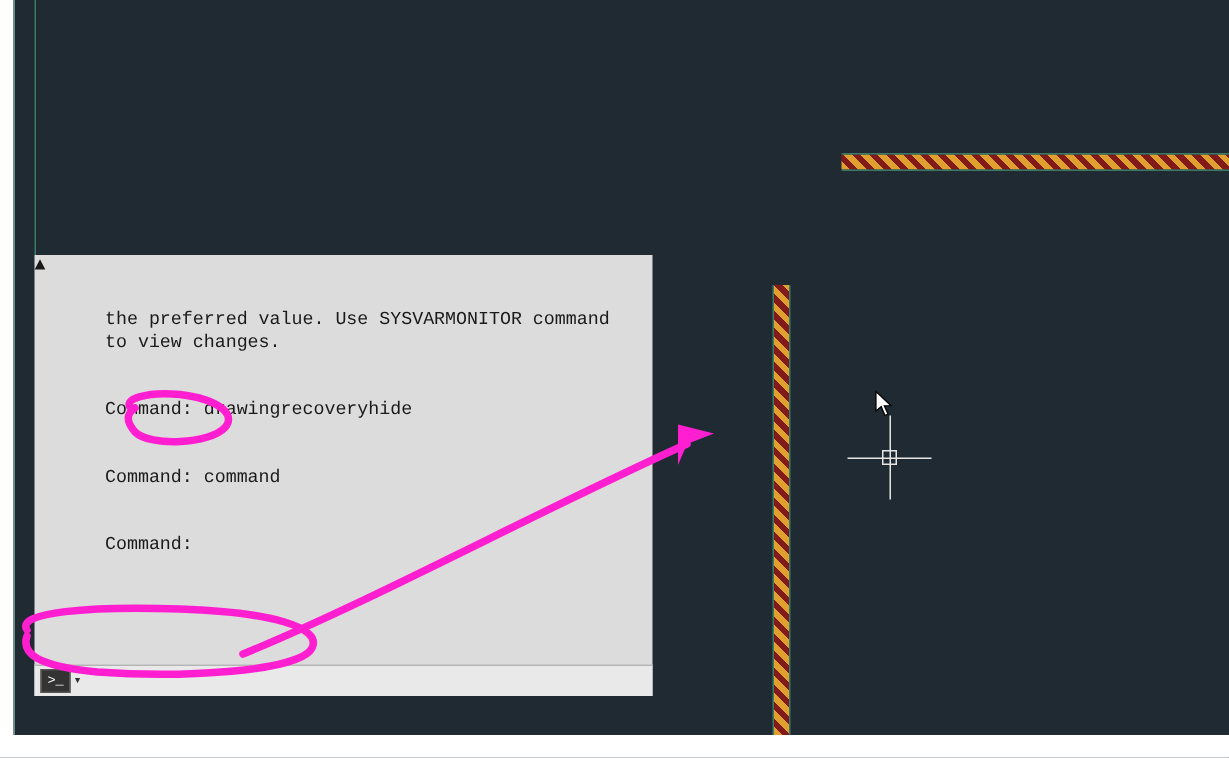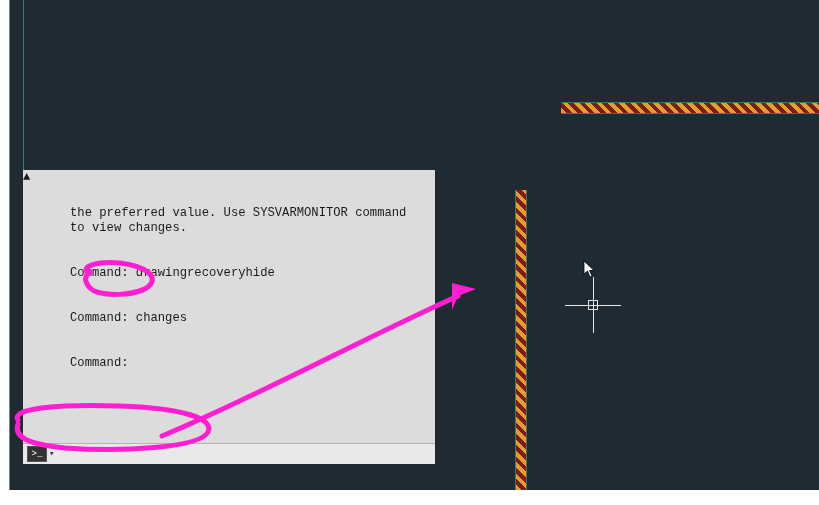--- a/index.html
+++ b/index.html
@@ -181,21 +181,21 @@
   </div>
 
   <svg class="mouse-pointer" width="14" height="18" viewBox="0 0 14 18">
     <path d="M1 1 L1 14 L4.5 11 L7 17 L9 16 L6.5 10.5 L11 10.5 Z" fill="#ffffff" stroke="#000000" stroke-width="0.8"></path>
   </svg>
 
   <div class="cmdwin">
     <div class="cmdhist">
       <div>the preferred value. Use SYSVARMONITOR command to view changes.</div>
       <div>Command: drawingrecoveryhide</div>
-      <div>Command: changes</div>
+      <div>Command: command</div>
       <div>Command:</div>
       
       
       
       
       
       
       
       
       

